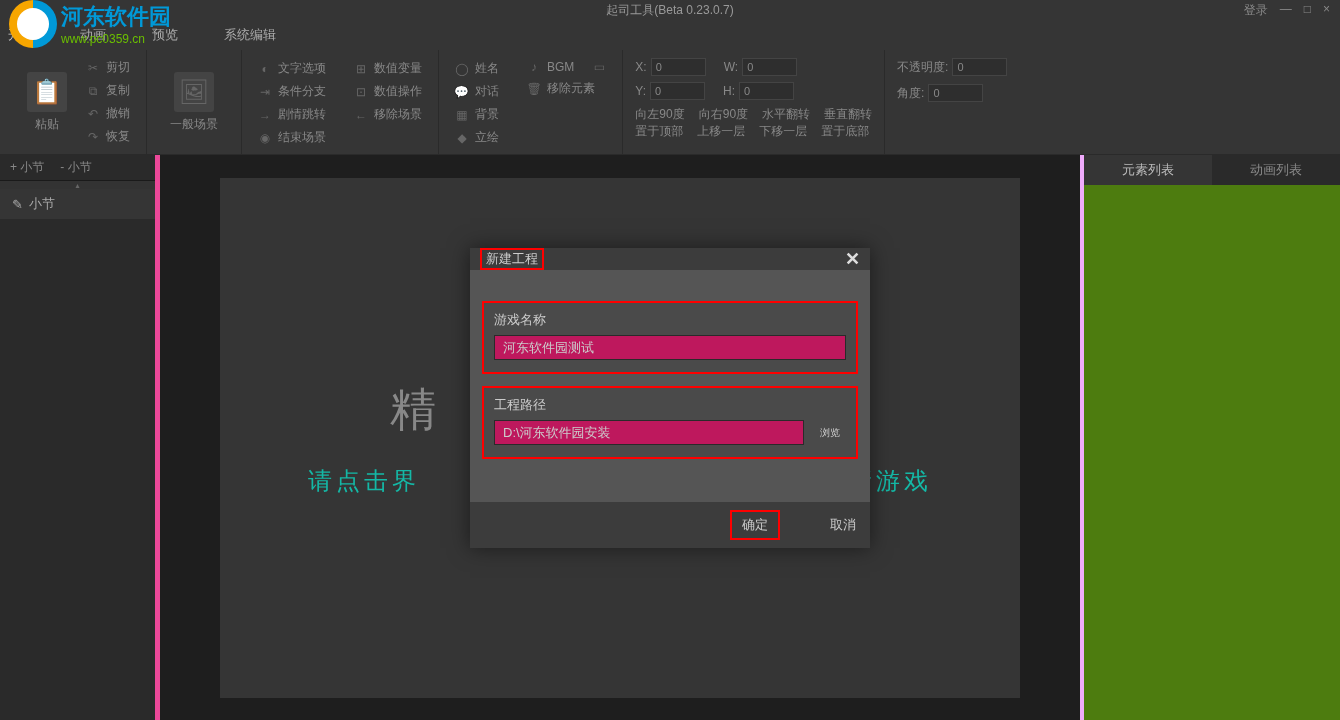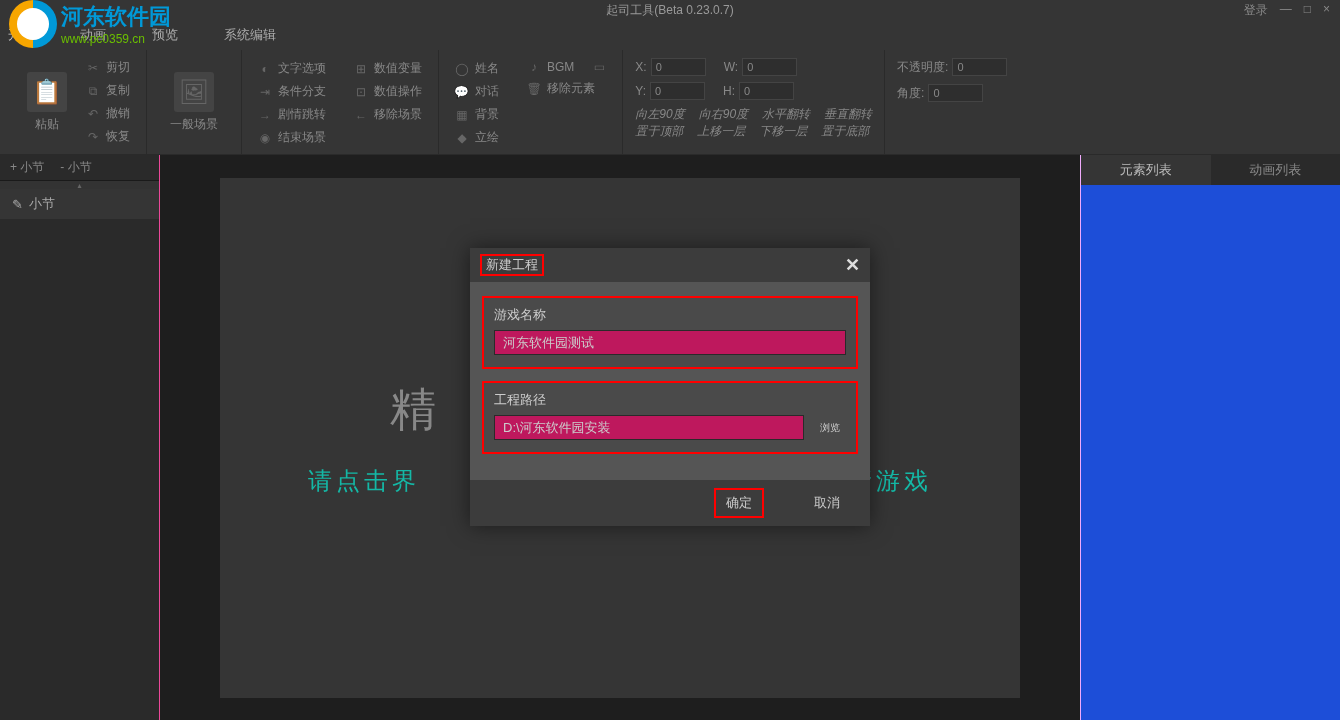--- a/index.html
+++ b/index.html
@@ -17,50 +17,50 @@
 .ribbon { height: 105px; background: #353535; display: flex; border-bottom: 1px solid #2a2a2a; }
 .ribbon-group { border-right: 1px solid #2a2a2a; padding: 8px 12px; display: flex; flex-direction: column; }
 .ribbon-big-btn { display: flex; flex-direction: column; align-items: center; justify-content: center; width: 70px; color: #888; font-size: 12px; gap: 4px; }
 .ribbon-icon-big { width: 40px; height: 40px; background: #444; border-radius: 3px; display: flex; align-items: center; justify-content: center; font-size: 24px; color: #666; }
 .ribbon-small-list { display: flex; flex-direction: column; gap: 2px; }
 .ribbon-small-btn { display: flex; align-items: center; gap: 6px; font-size: 12px; color: #888; padding: 2px 4px; cursor: pointer; }
 .ribbon-small-icon { width: 14px; height: 14px; display: inline-flex; align-items: center; justify-content: center; color: #666; }
 .ribbon-prop { display: flex; align-items: center; gap: 4px; font-size: 12px; color: #888; }
 .ribbon-prop input { background: #2e2e2e; border: 1px solid #444; color: #888; width: 55px; height: 18px; font-size: 11px; padding: 0 4px; }
 .ribbon-prop-row { display: flex; gap: 18px; margin-bottom: 6px; }
-.ribbon-actions { display: flex; gap: 14px; font-size: 12px; color: #888; font-style: italic; }
+.ribbon-actions { display: flex; gap: 14px; font-size: 12px; color: #888; }
 
 .body-wrap { display: flex; height: calc(100% - 155px); }
-.sidebar { width: 160px; background: #2a2a2a; border-right: 1px solid #ec4899; }
+.sidebar { width: 160px; background: #2a2a2a; border-right: 5px solid #ec4899; }
 .sidebar-header { display: flex; font-size: 12px; padding: 4px 10px; color: #888; border-bottom: 1px solid #1a1a1a; }
 .sidebar-collapse { height: 8px; background: #333; text-align: center; font-size: 8px; color: #666; }
 .sidebar-item { padding: 6px 12px; font-size: 13px; color: #aaa; background: #353535; display: flex; align-items: center; gap: 6px; }
 
 .canvas { flex: 1; background: #1e1e1e; position: relative; display: flex; align-items: center; justify-content: center; }
 .canvas-inner { background: #353535; width: 800px; height: 520px; display: flex; flex-direction: column; align-items: center; justify-content: center; gap: 24px; }
 .canvas-title { font-size: 46px; color: #888; letter-spacing: 4px; }
 .canvas-subtitle { font-size: 24px; color: #14b8a6; letter-spacing: 4px; }
 
-.rightpanel { width: 260px; background: #1d4ed8; border-left: 1px solid #f0abfc; }
+.rightpanel { width: 260px; background: #4d7c0f; border-left: 4px solid #f0abfc; }
 .rightpanel-tabs { display: flex; font-size: 13px; }
 .rightpanel-tab { flex: 1; text-align: center; padding: 6px; color: #888; background: #2a2a2a; }
 .rightpanel-tab.active { background: #353535; color: #bbb; }
 
 .modal { position: absolute; left: 470px; top: 248px; width: 400px; background: #555; box-shadow: 0 0 20px rgba(0,0,0,0.5); }
-.modal-title { background: #3c3c3c; padding: 6px 10px; font-size: 13px; color: #ccc; display: flex; justify-content: space-between; align-items: center; }
+.modal-title { background: #3c3c3c; padding: 0 10px; font-size: 13px; color: #ccc; display: flex; justify-content: space-between; align-items: center; }
 .modal-title-text { border: 2px solid red; padding: 0 4px; }
 .modal-close { font-size: 18px; font-weight: bold; cursor: pointer; color: #ddd; }
-.modal-body { padding: 14px 12px; }
+.modal-body { padding: 31px 12px; }
 .modal-section { background: #4a4a4a; padding: 8px 10px 12px; margin-bottom: 12px; border: 2px solid red; }
 .modal-label { font-size: 13px; color: #ccc; margin-bottom: 6px; }
 .modal-input { width: 100%; background: #be185d; border: 1px solid #2a2a2a; color: #ccc; padding: 4px 8px; font-size: 13px; }
 .modal-path-row { display: flex; gap: 10px; align-items: center; }
 .modal-path-row .modal-input { flex: 1; }
 .modal-browse { background: transparent; border: none; color: #ccc; font-size: 10px; cursor: pointer; padding: 4px 6px; }
-.modal-footer { background: #3c3c3c; padding: 8px 20px; display: flex; justify-content: flex-end; gap: 40px; }
+.modal-footer { background: #3c3c3c; padding: 8px 4px; display: flex; justify-content: flex-end; gap: 40px; }
 .modal-btn { background: transparent; border: none; color: #ccc; font-size: 13px; cursor: pointer; padding: 4px 10px; }
 .modal-btn.confirm { border: 2px solid red; }
 
 .watermark { position: absolute; left: 0; top: 0; z-index: 100; pointer-events: none; margin-left: 9px; }
 .wm-logo { display: flex; align-items: center; gap: 4px; }
 .wm-circle { width: 48px; height: 48px; border-radius: 50%; background: conic-gradient(#0099d8 0 50%, #f7a600 50% 100%); position: relative; }
 .wm-circle::after { content:''; position:absolute; inset:8px; border-radius:50%; background:#fff; }
 .wm-text { display: flex; flex-direction: column; }
 .wm-cn { font-size: 22px; font-weight: bold; color: #0099d8; }
 .wm-en { font-size: 12px; color: #6bbf00; }

